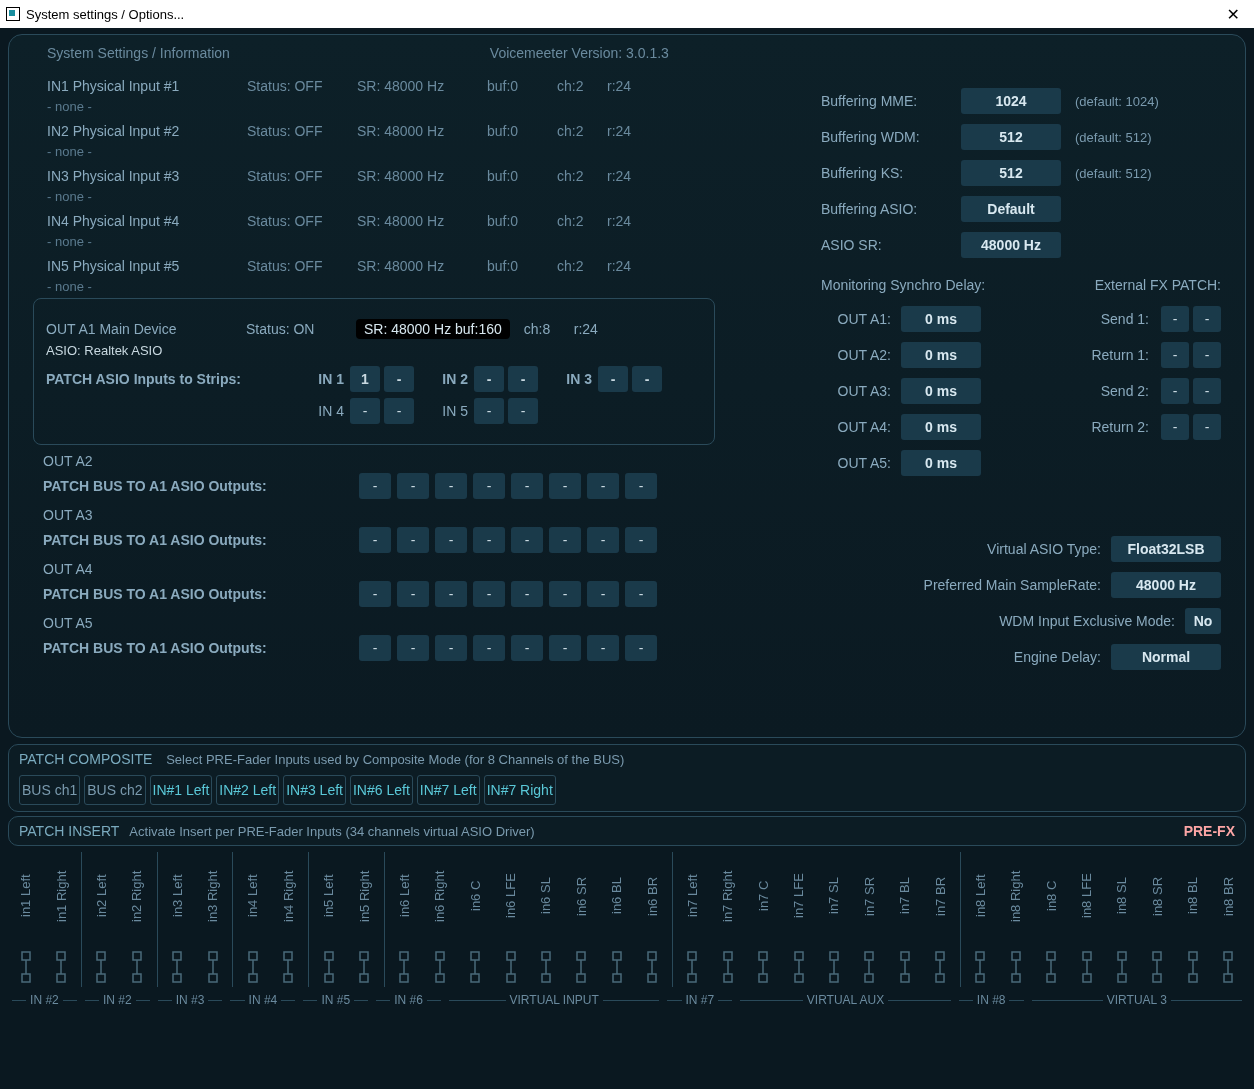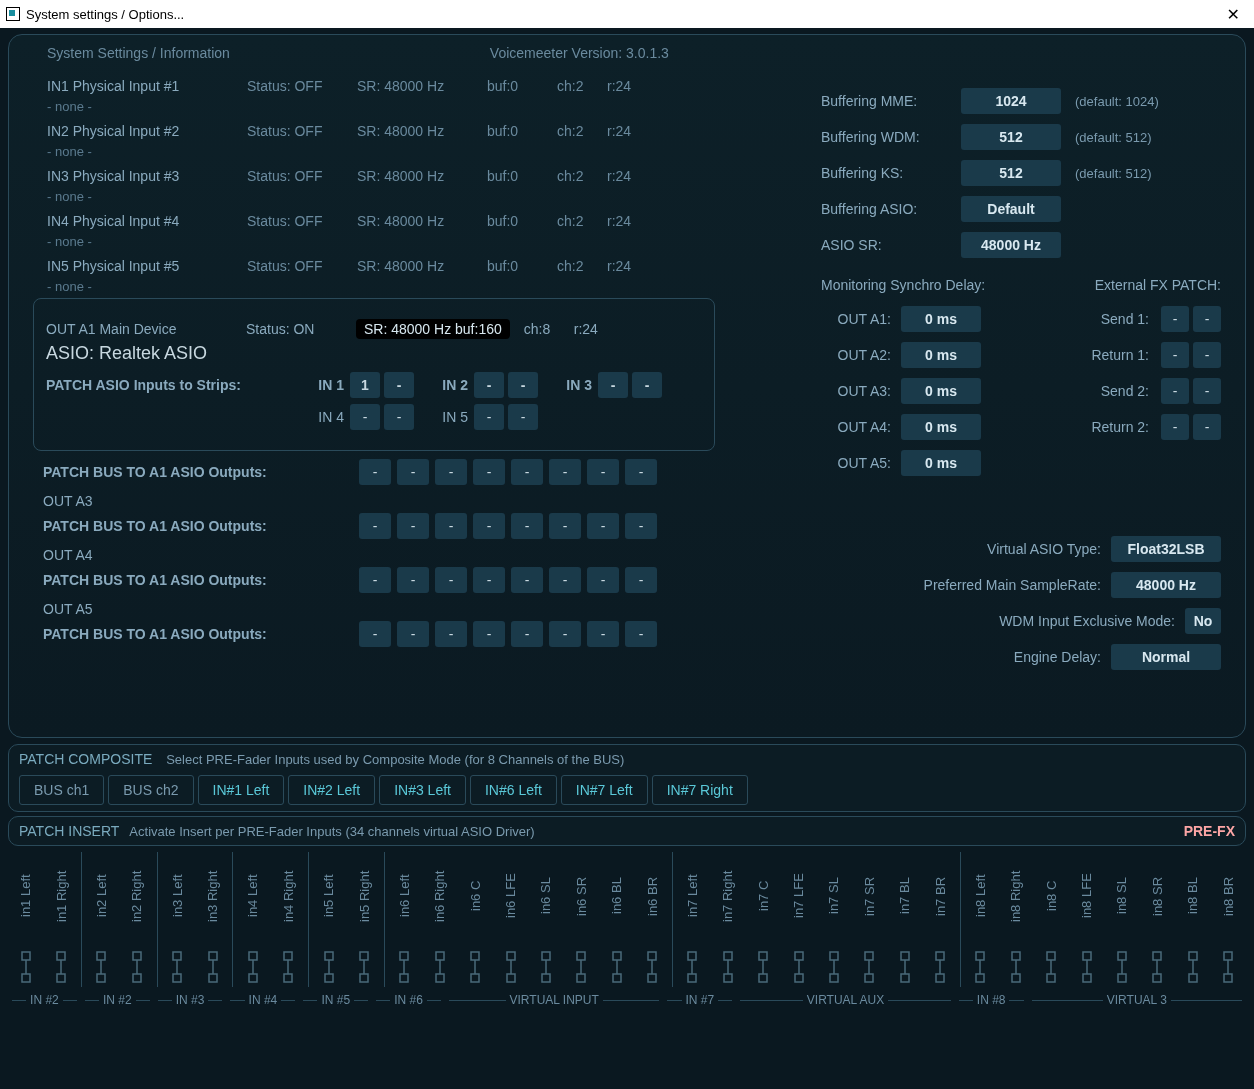--- a/index.html
+++ b/index.html
@@ -33,40 +33,40 @@
 .mon-header .r{margin-left:auto;color:#8aaabe}
 .mon-row{display:flex;align-items:center;height:36px}
 .mon-out-label{width:70px;text-align:right;margin-right:10px;color:#8aaabe}
 .mon-out-val{width:80px;height:26px;background:#1a3a4a;color:#d8e8f0;text-align:center;line-height:26px;font-weight:bold;border-radius:3px}
 .mon-send-label{margin-left:auto;width:80px;text-align:right;margin-right:8px;color:#8aaabe}
 .small-btn{width:28px;height:26px;background:#1a3a4a;color:#c8d8e0;text-align:center;line-height:26px;margin-left:4px;border-radius:3px;cursor:pointer}
 .out-a1-box{border:1px solid #2a4a5a;border-radius:8px;padding:20px 12px;margin:4px 4px 8px 4px}
 .out-a1-row{display:flex;align-items:center;color:#8aaabe}
 .out-a1-title{width:200px}
 .sr-highlight{background:#000;color:#d8e8f0;padding:2px 8px;border-radius:4px}
-.asio-device{color:#c8d8e0;font-size:18px;margin-top:4px}
+.asio-device{color:#c8d8e0;font-size:13px;margin-top:4px}
 .patch-asio-label{color:#8aaabe;font-weight:bold;margin-top:8px;display:flex;align-items:center}
 .patch-asio-row{display:flex;align-items:center;margin-top:6px}
 .in-patch-label{width:40px;text-align:right;margin-right:6px;color:#8aaabe}
 .patch-btn{width:30px;height:26px;background:#1a3a4a;color:#c8d8e0;text-align:center;line-height:26px;margin-right:4px;border-radius:3px;cursor:pointer}
 .out-section{margin-left:14px;margin-top:6px}
 .out-head{color:#8aaabe}
 .out-patch-row{display:flex;align-items:center;margin-top:4px;margin-bottom:8px}
 .out-patch-label{color:#8aaabe;font-weight:bold;width:316px}
 .patch-out-btn{width:32px;height:26px;background:#1a3a4a;color:#c8d8e0;text-align:center;line-height:26px;margin-right:6px;border-radius:3px;cursor:pointer}
 .bottom-settings{margin-top:50px}
 .bs-row{display:flex;align-items:center;height:36px;justify-content:flex-end}
 .bs-label{color:#8aaabe;margin-right:10px}
 .bs-value{width:110px;height:26px;background:#1a3a4a;color:#d8e8f0;text-align:center;line-height:26px;font-weight:bold;border-radius:3px}
 .bs-value.narrow{width:36px}
 .mid-panel{margin:4px 8px;border:1px solid #2a4a5a;border-radius:10px;padding:6px 10px;background:#0c1c24}
 .mid-title{color:#7aaabe;font-weight:normal;margin-right:10px}
 .mid-desc{color:#7a9aae;font-size:13px}
 .comp-row{display:flex;margin-top:8px}
-.comp-btn{border:1px solid #2a4a5a;border-radius:3px;padding:6px 14px;margin-right:4px;cursor:pointer}
+.comp-btn{border:1px solid #2a4a5a;border-radius:3px;padding:6px 2px;margin-right:4px;cursor:pointer}
 .comp-btn.dim{color:#7a9aae}
 .comp-btn.bright{color:#5ac8d8}
 .insert-panel{margin:4px 8px;border:1px solid #2a4a5a;border-radius:10px;padding:6px 10px;background:#0c1c24;display:flex;align-items:center}
 .pre-fx{margin-left:auto;color:#fca5a5;font-weight:bold;cursor:pointer}
 .insert-grid{margin:6px 8px;display:flex}
 .insert-col{flex:1;text-align:center;position:relative}
 .insert-label{writing-mode:vertical-rl;transform:rotate(180deg);color:#6a8a9e;font-size:13px;height:88px;margin:0 auto 4px;display:inline-block}
 .insert-icon{height:40px;display:flex;align-items:center;justify-content:center}
 .insert-icon svg{width:14px;height:32px}
 .divider-v{width:1px;background:#2a4a5a;margin:0 2px}
@@ -168,20 +168,21 @@
         <span class="in-patch-label">IN 4</span>
         <span class="patch-btn">-</span>
         <span class="patch-btn">-</span>
         <span class="in-patch-label" style="margin-left:10px">IN 5</span>
         <span class="patch-btn">-</span>
         <span class="patch-btn">-</span>
       </div>
     </div>
 
     <div class="out-section" id="outbus-holder">
+        <div class="out-head">OUT A2</div>
     <div class="out-patch-row">
       <span class="out-patch-label">PATCH BUS TO A1 ASIO Outputs:</span>
           <span class="patch-out-btn">-</span>
           <span class="patch-out-btn">-</span>
           <span class="patch-out-btn">-</span>
           <span class="patch-out-btn">-</span>
           <span class="patch-out-btn">-</span>
           <span class="patch-out-btn">-</span>
           <span class="patch-out-btn">-</span>
           <span class="patch-out-btn">-</span>

